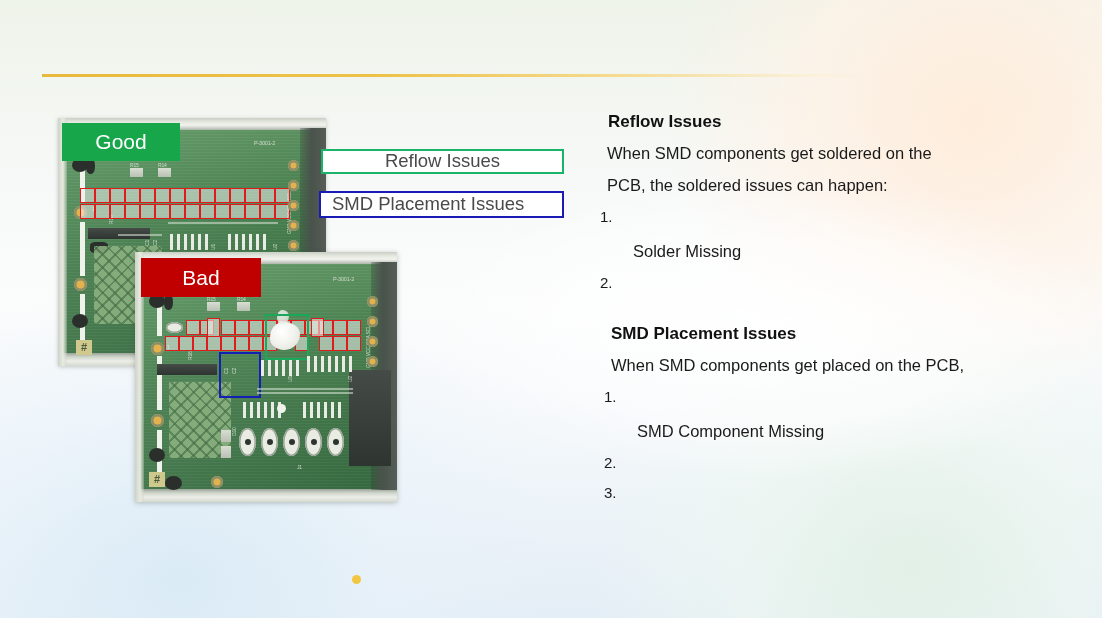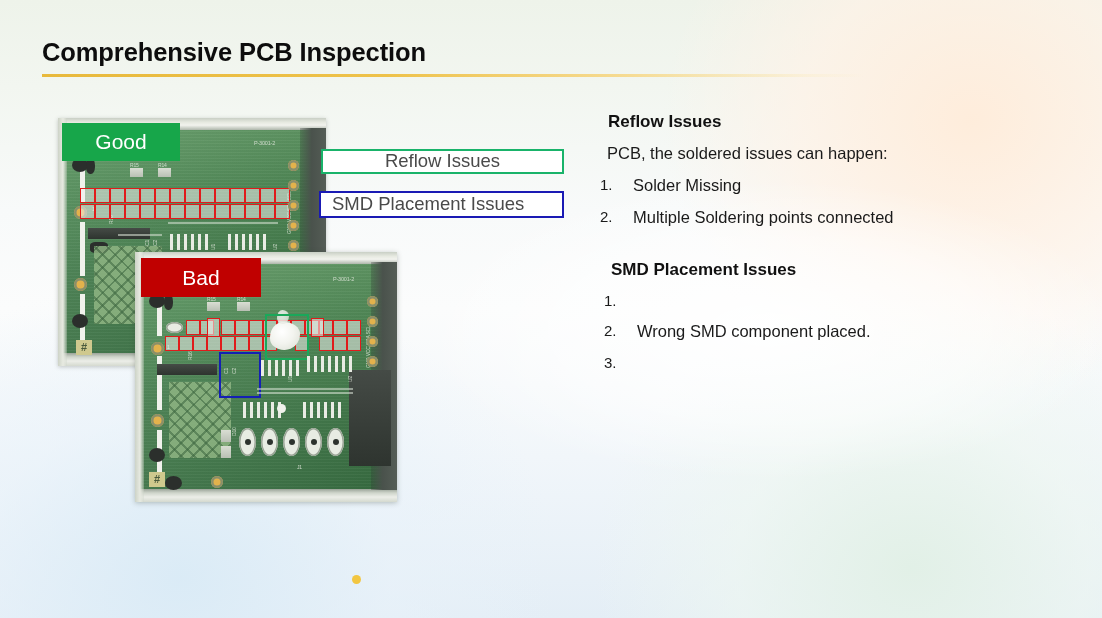--- a/index.html
+++ b/index.html
@@ -370,20 +370,21 @@
   .numitem .num {
     width: 33px;
     flex: 0 0 33px;
     font-size: 15px;
   }
   .numitem .num.ind {
     padding-left: 4px;
   }
   .numitem .txt {
     white-space: nowrap;
+    margin-top: 34px;
   }
   .gap-between {
     height: 20px;
   }
 
   
   .dot {
     position: absolute;
     left: 352px;
     top: 575px;
@@ -397,21 +398,20 @@
 <body>
 
 <div class="slide">
 
   <div class="bg-base"></div>
   <div class="bg-warm"></div>
   <div class="bg-cool-br"></div>
   <div class="bg-cool-bl"></div>
   <div class="bg-white-mid"></div>
 
-  <div class="title">Comprehensive PCB Inspection</div>
   <div class="title-rule"></div>
 
   <div class="board board-good">
     <div class="pcb-face"></div>
     <div class="edge-top"></div>
     <div class="edge-bottom"></div>
     <div class="edge-left"></div>
     <div class="edge-right-dark"></div>
 
     <div class="rail" style="left:22px; top:26px; width:5px; height:58px;"></div>
@@ -605,41 +605,42 @@
     <span>Reflow Issues</span>
   </div>
   <div class="callout callout-smd">
     <span>SMD Placement Issues</span>
   </div>
 
   <div class="txtcol">
 
     <div>
       <div class="sec-head">Reflow Issues</div>
+      <div class="sec-line">When SMD components get soldered on the</div>
       <div class="sec-line">PCB, the soldered issues can happen:</div>
       <div class="numitem">
         <span class="num">1.</span>
         <span class="txt">Solder Missing</span>
       </div>
       <div class="numitem">
         <span class="num">2.</span>
-        <span class="txt">Multiple Soldering points connected</span>
       </div>
     </div>
 
     <div class="gap-between"></div>
 
     <div>
       <div class="sec-head second">SMD Placement Issues</div>
+      <div class="sec-line indent2">When SMD components get placed on the PCB,</div>
       <div class="numitem">
         <span class="num ind">1.</span>
+        <span class="txt">SMD Component Missing</span>
       </div>
       <div class="numitem">
         <span class="num ind">2.</span>
-        <span class="txt">Wrong SMD component placed.</span>
       </div>
       <div class="numitem">
         <span class="num ind">3.</span>
       </div>
     </div>
 
   </div>
 
   <div class="dot"></div>
 

